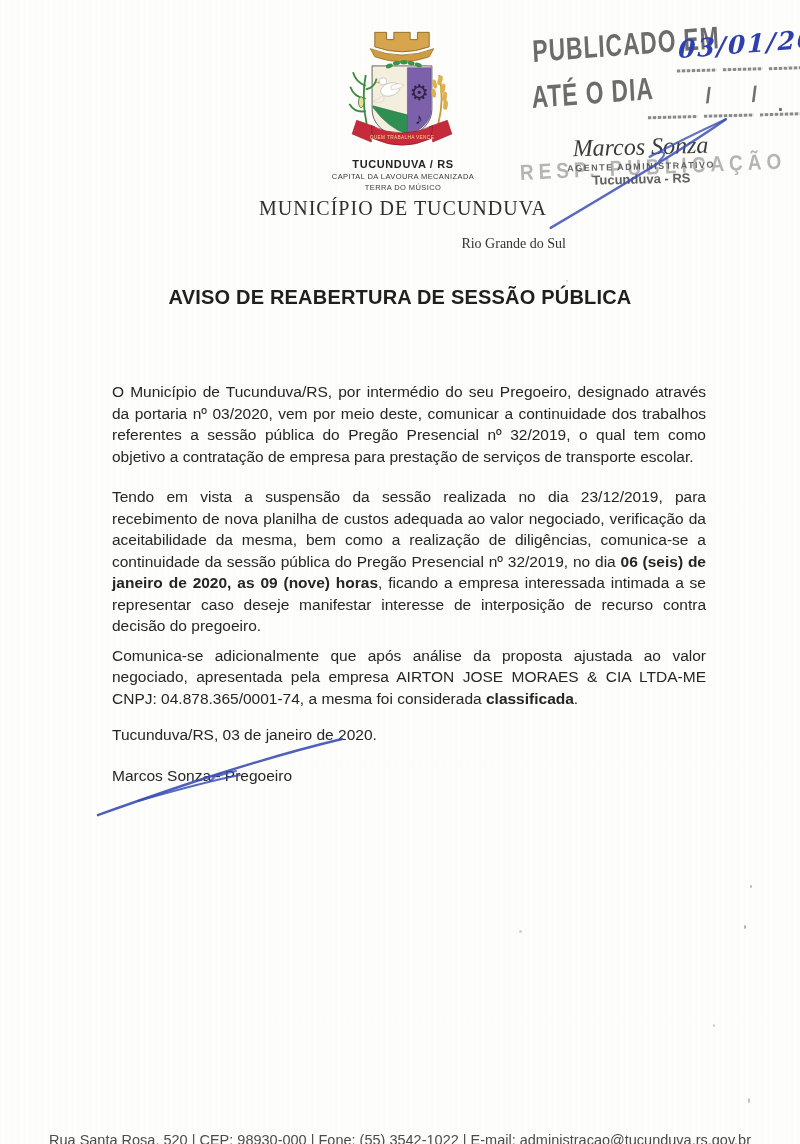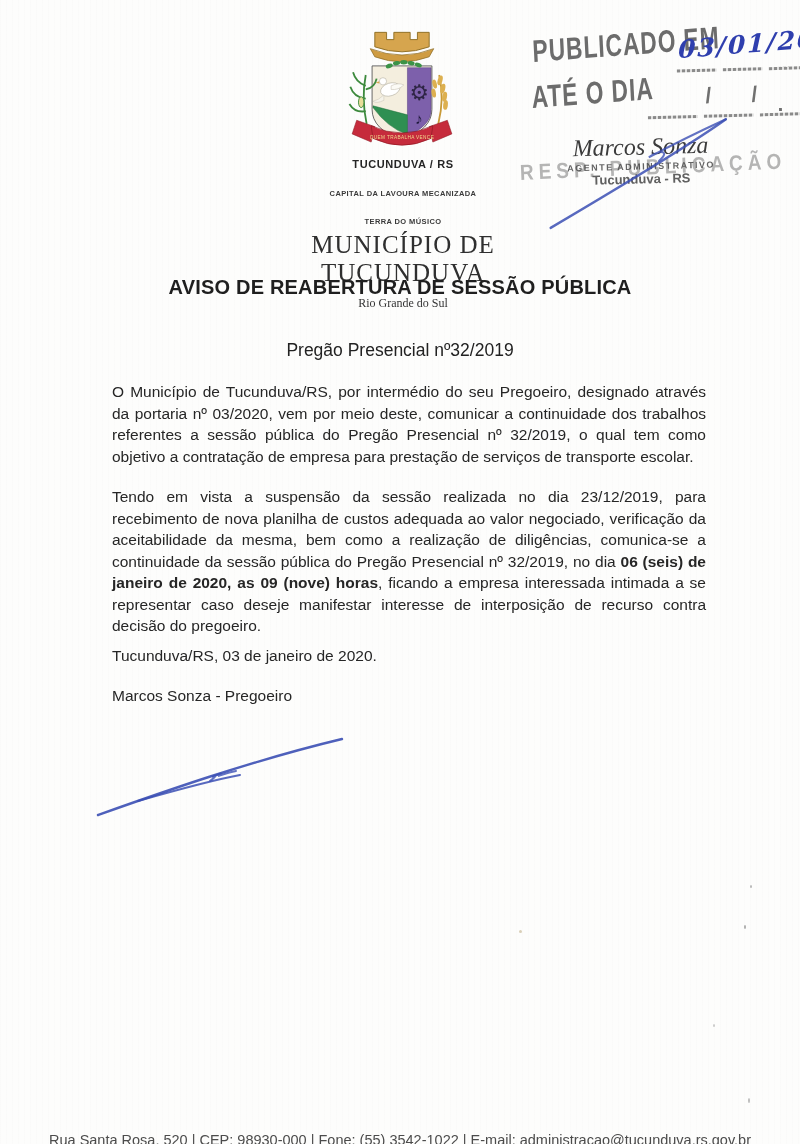--- a/index.html
+++ b/index.html
@@ -12,23 +12,23 @@
   .page{
     position:absolute;inset:0;overflow:hidden;
     background:
       repeating-linear-gradient(90deg, rgba(140,140,140,0.02) 0 1px, transparent 1px 6px),
       #fdfdfc;
   }
   
   .crest{position:absolute;left:337px;top:26px;width:130px;height:136px;}
   .letterhead-text{position:absolute;left:240px;top:158px;width:326px;text-align:center;color:#2b2b2b;}
   .lh-muni{font-size:11px;font-weight:bold;letter-spacing:.6px;color:#252525;}
-  .lh-slogan{font-size:7.5px;font-weight:bold;letter-spacing:.4px;color:#3a3a3a;margin-top:19px;}
-  .lh-entity{font-family:"Liberation Serif",serif;font-size:25px;letter-spacing:1px;color:#2f2f2f;margin-top:5px;}
-  .lh-state{font-family:"Liberation Serif",serif;font-size:12px;color:#333;margin-top:9px;}
+  .lh-slogan{font-size:7.5px;font-weight:normal;letter-spacing:.4px;color:#3a3a3a;margin-top:2px;}
+  .lh-entity{font-family:"Liberation Serif",serif;font-size:20px;letter-spacing:1px;color:#2f2f2f;margin-top:5px;}
+  .lh-state{font-family:"Liberation Serif",serif;font-size:14px;color:#333;margin-top:16px;text-align:right;}
   
   .stamp{position:absolute;left:520px;top:18px;width:280px;height:215px;transform:rotate(-1.5deg);}
   .stamp-line1,.stamp-line2{
     position:absolute;font-weight:bold;color:#4d4d4d;
     transform:scale(.95,1.3) rotate(-2deg);transform-origin:left top;
     font-size:24px;letter-spacing:1px;opacity:.82;
   }
   .stamp-line1{left:14px;top:12px;}
   .stamp-line2{left:12px;top:58px;}
   .hand-date{
@@ -48,21 +48,21 @@
     font-size:9px;font-weight:bold;letter-spacing:1.5px;color:#4a4a4a;opacity:.85;}
   .stamp-overlay{
     position:absolute;left:-18px;top:138px;width:300px;text-align:center;
     font-size:19px;font-weight:bold;letter-spacing:5px;color:#6f6f6f;opacity:.5;
     transform:rotate(-1deg) scale(1,1.15);
   }
   .stamp-city{position:absolute;left:0;top:153px;width:240px;text-align:center;
     font-size:13px;font-weight:bold;color:#454545;opacity:.85;}
   .stamp-sig{position:absolute;left:10px;top:95px;width:260px;height:130px;}
   
-  .doc-title{position:absolute;top:276px;left:0;width:100%;text-align:center;
+  .doc-title{position:absolute;top:286px;left:0;width:100%;text-align:center;
     font-size:20px;font-weight:bold;color:#1f1f1f;letter-spacing:.2px;}
   .doc-subtitle{position:absolute;top:340px;left:0;width:100%;text-align:center;
     font-size:17.5px;color:#222;}
   .doc-body{position:absolute;left:112px;top:381px;width:594px;
     font-size:15.5px;line-height:21.5px;color:#262626;}
   .doc-body p{margin:0 0 19px 0;text-align:justify;}
   .doc-body p.p2{margin-bottom:8px;}
   .doc-body p.p3{margin-bottom:15px;}
   .place-date{margin:0 0 24px 0;}
   .signer-line{font-size:15.5px;color:#262626;}
@@ -165,25 +165,25 @@
     <div class="stamp-role">AGENTE ADMINISTRATIVO</div>
     <div class="stamp-city">Tucunduva - RS</div>
 
     <svg class="stamp-sig" viewBox="0 0 260 130">
       <path d="M196 8 C 158 34 90 72 18 112" fill="none" stroke="#3b4fb4" stroke-width="2.4" stroke-linecap="round" opacity="0.85"></path>
       <path d="M196 8 C 168 20 146 30 118 44 C 130 36 140 38 128 48" fill="none" stroke="#3b4fb4" stroke-width="2" stroke-linecap="round" opacity="0.8"></path>
     </svg>
   </div>
 
   <div class="doc-title">AVISO DE REABERTURA DE SESSÃO PÚBLICA</div>
-  <div class="doc-subtitle">Pregão Presencial nº32/2019</div>
 
   <div class="doc-body">
     <p class="p1"><span>O Município de Tucunduva/RS, por intermédio do seu Pregoeiro, designado através da portaria nº 03/2020, vem por meio deste, comunicar a continuidade dos trabalhos referentes a sessão pública do Pregão Presencial nº 32/2019, o qual tem como objetivo a contratação de empresa para prestação de serviços de transporte escolar.</span></p>
     <p class="p2"><span>Tendo em vista a suspensão da sessão realizada no dia 23/12/2019, para recebimento de nova planilha de custos adequada ao valor negociado, verificação da aceitabilidade da mesma, bem como a realização de diligências, comunica-se a continuidade da sessão pública do Pregão Presencial nº 32/2019, no dia </span><b>06 (seis) de janeiro de 2020, as 09 (nove) horas</b><span>, ficando a empresa interessada intimada a se representar caso deseje manifestar interesse de interposição de recurso contra decisão do pregoeiro.</span></p>
+    <p class="p3"><span>Comunica-se adicionalmente que após análise da proposta ajustada ao valor negociado, apresentada pela empresa AIRTON JOSE MORAES &amp; CIA LTDA-ME CNPJ: 04.878.365/0001-74, a mesma foi considerada </span><b>classificada</b><span>.</span></p>
     <p class="place-date">Tucunduva/RS, 03 de janeiro de 2020.</p>
     <div class="signer-line">Marcos Sonza - Pregoeiro</div>
   </div>
 
   <svg class="pen-sig" viewBox="0 0 265 85">
     <path d="M8 80 C 70 58 160 26 252 4" fill="none" stroke="#3b4fb4" stroke-width="2.4" stroke-linecap="round" opacity="0.9"></path>
     <path d="M48 66 C 90 54 118 46 150 40" fill="none" stroke="#3b4fb4" stroke-width="2" stroke-linecap="round" opacity="0.85"></path>
     <path d="M120 46 q 10 -8 2 -4 q 14 -6 6 -1 q 12 -4 18 -5" fill="none" stroke="#3b4fb4" stroke-width="2" stroke-linecap="round" opacity="0.8"></path>
   </svg>
 

